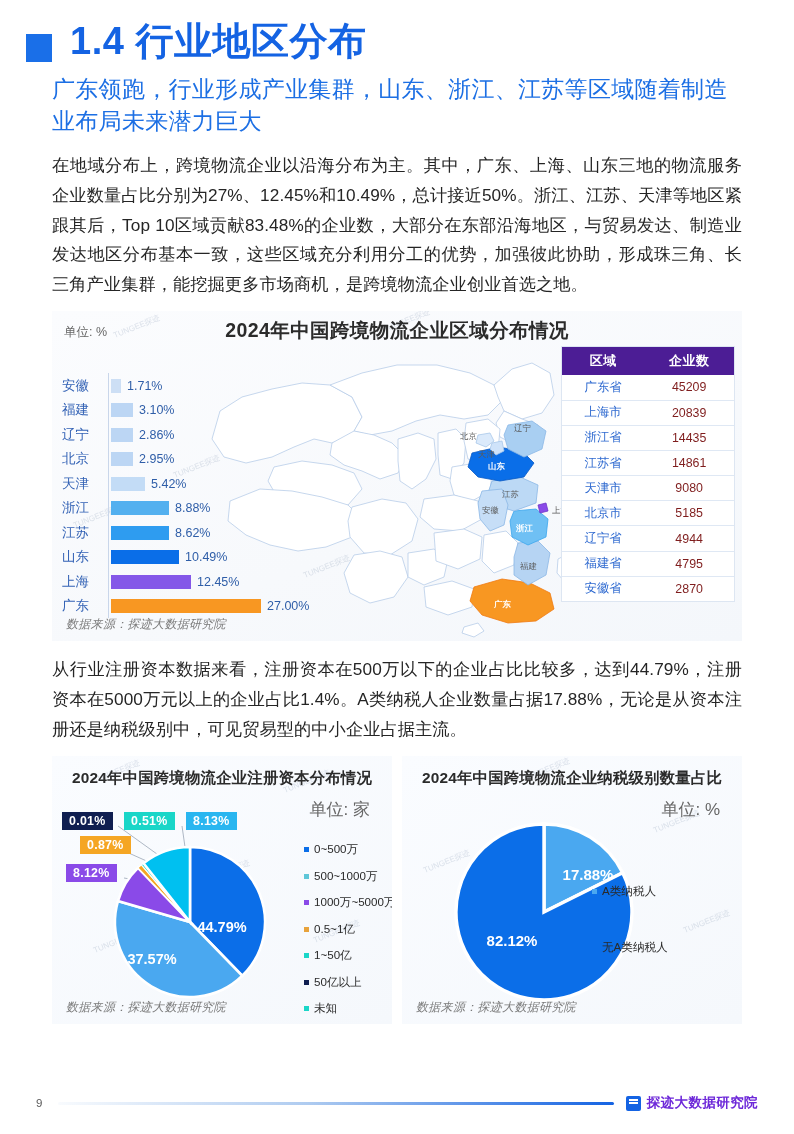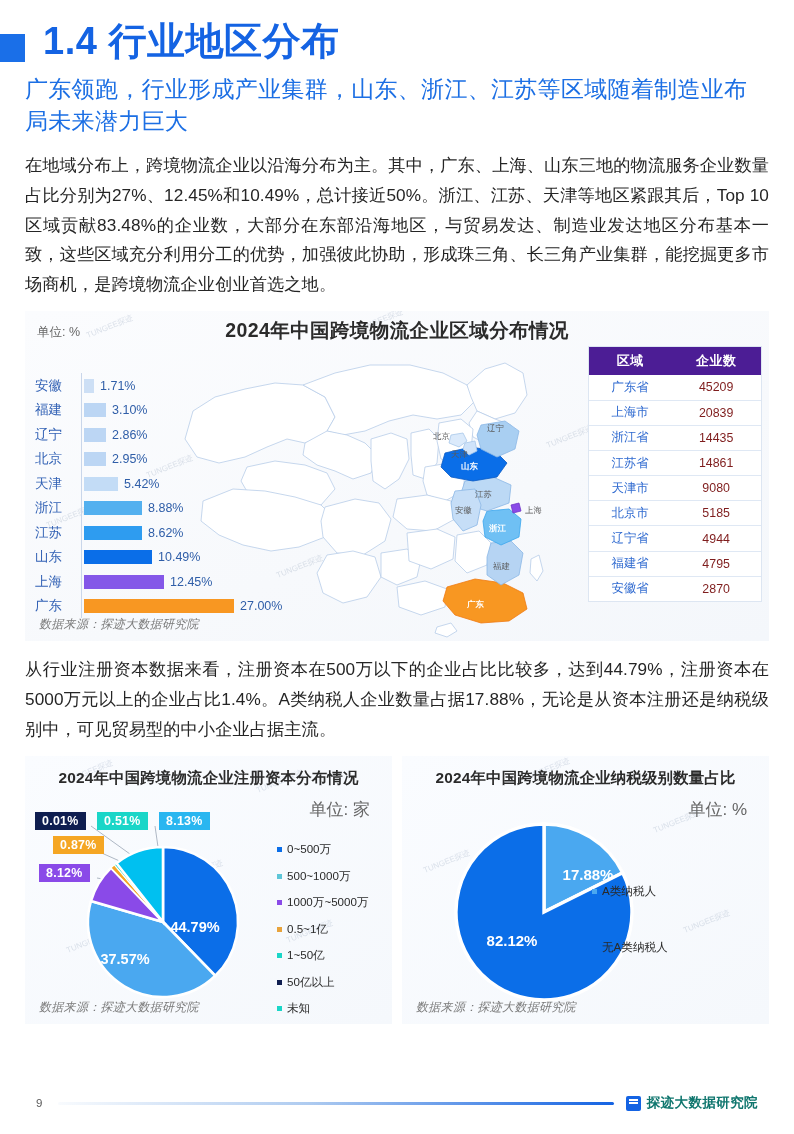--- a/index.html
+++ b/index.html
@@ -13,21 +13,21 @@
     font-family: "Liberation Sans", "DejaVu Sans", sans-serif;
     position: relative;
     overflow: hidden;
     color: #222;
   }
   .page {
     position: relative;
     width: 794px;
     height: 1134px;
     box-sizing: border-box;
-    padding: 0 25px;
+    padding: 0 52px;
   }
 
   
   .header {
     position: relative;
     padding-top: 22px;
     display: flex;
     align-items: flex-start;
   }
   .accent-square {
@@ -298,21 +298,21 @@
     content: "";
     position: absolute;
     left: 3px; top: 3px;
     width: 9px; height: 2px;
     background: #fff;
     box-shadow: 0 3px 0 0 #fff;
   }
   .foot-name {
     font-size: 13.5px;
     font-weight: bold;
-    color: #0f766e;
+    color: #6d28d9;
     letter-spacing: 0.4px;
   }
 </style>
 </head>
 <body>
 
 <div class="page">
 
   <div class="header">
     <div class="accent-square"></div>

